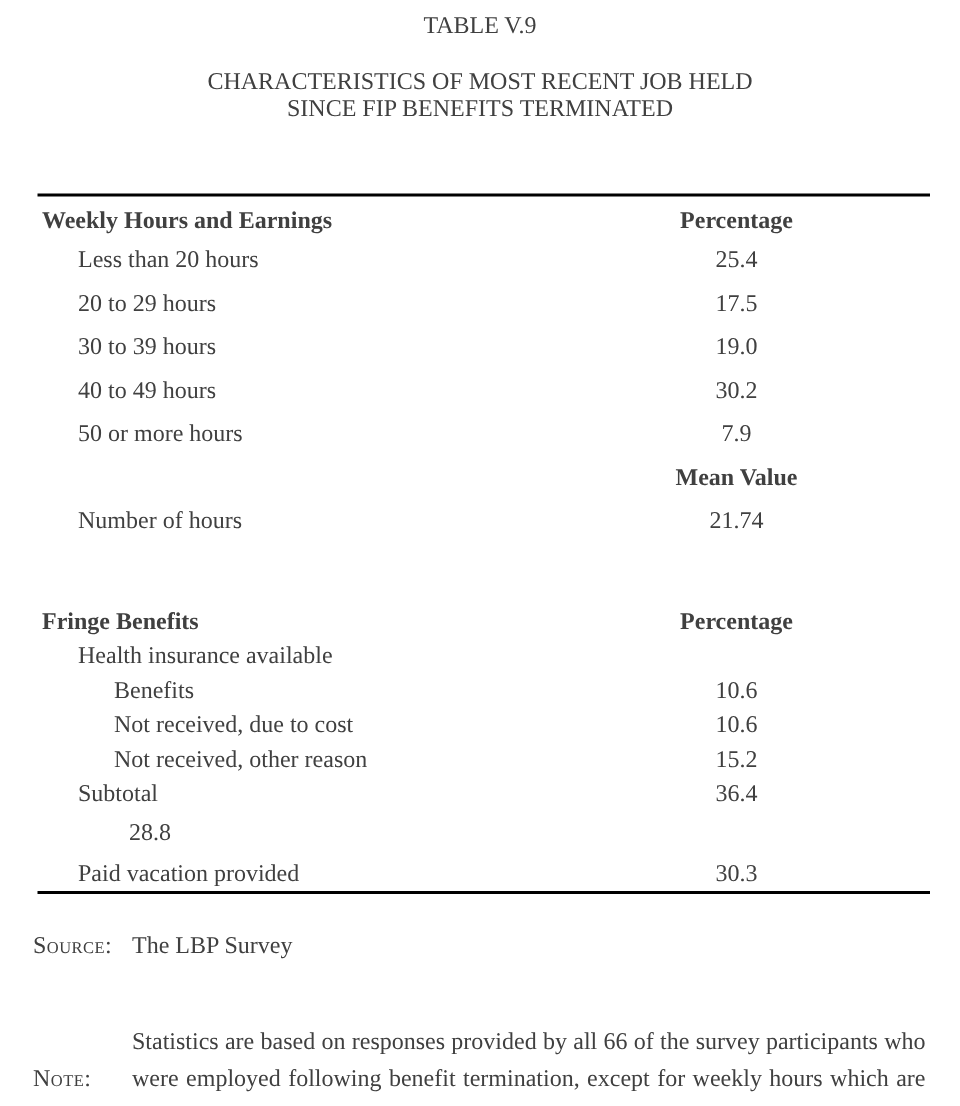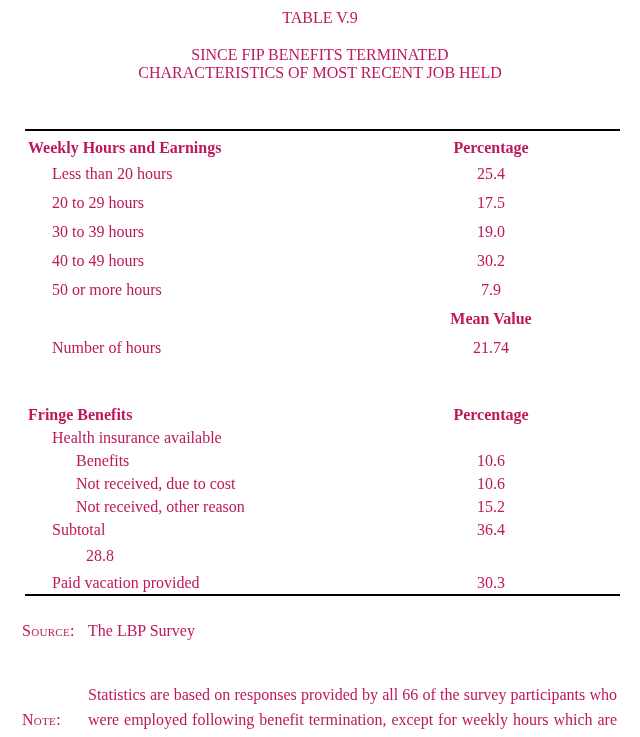--- a/index.html
+++ b/index.html
@@ -2,21 +2,21 @@
 <html><head>
 <meta charset="utf-8">
 <style>
   * { margin: 0; padding: 0; box-sizing: border-box; }
   html, body { background: #ffffff; }
   .doc {
     position: relative;
     width: 640px;
     height: 737px;
     background: #ffffff;
-    color: #be185d;
+    color: #404040;
     font-family: "Liberation Serif", "DejaVu Serif", serif;
     font-size: 16px;
     overflow: hidden;
   }
   .title {
     position: absolute;
     top: 9px; left: 0; right: 0;
     text-align: center;
     line-height: 18px;
   }
@@ -65,22 +65,22 @@
   .footer-row.src .ftxt { line-height: 21px; }
 </style>
 </head>
 <body>
 
 <div class="doc">
 
   <div class="title">TABLE V.9</div>
 
   <div class="heading">
+    <div>CHARACTERISTICS OF MOST RECENT JOB HELD</div>
     <div>SINCE FIP BENEFITS TERMINATED</div>
-    <div>CHARACTERISTICS OF MOST RECENT JOB HELD</div>
   </div>
 
   <div class="tbl">
 
     <div class="row mt8">
       <div class="label bold">Weekly Hours and Earnings</div>
       <div class="value bold">Percentage</div>
     </div>
 
     <div class="row l2 mt8">

